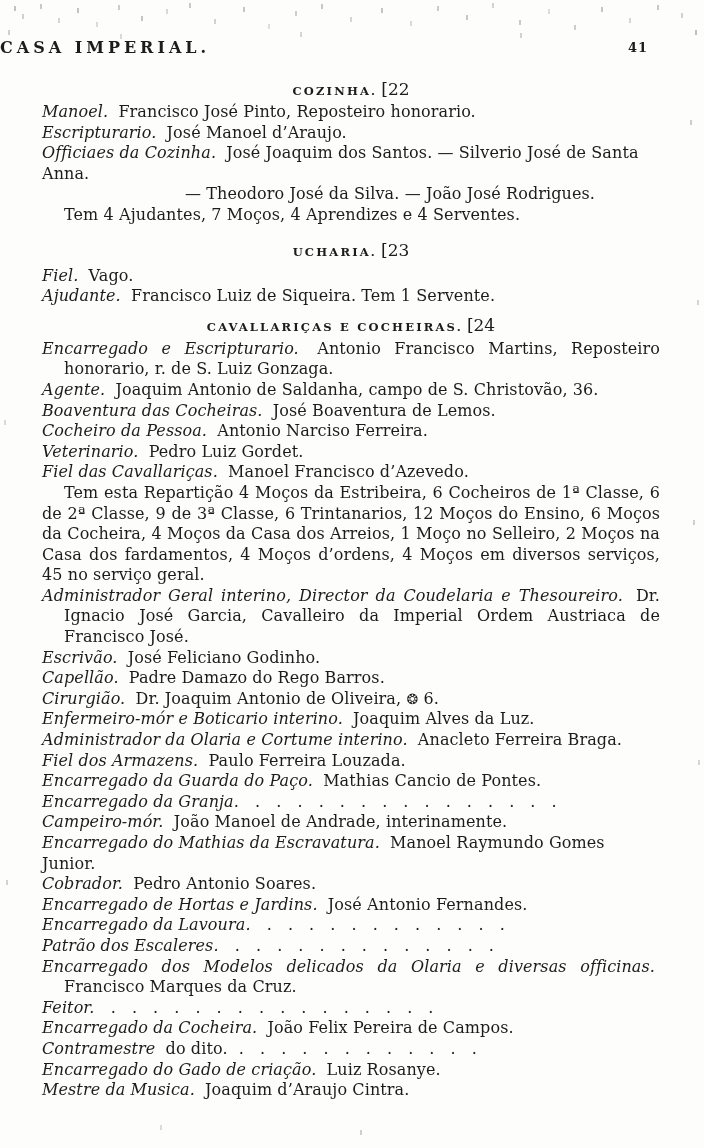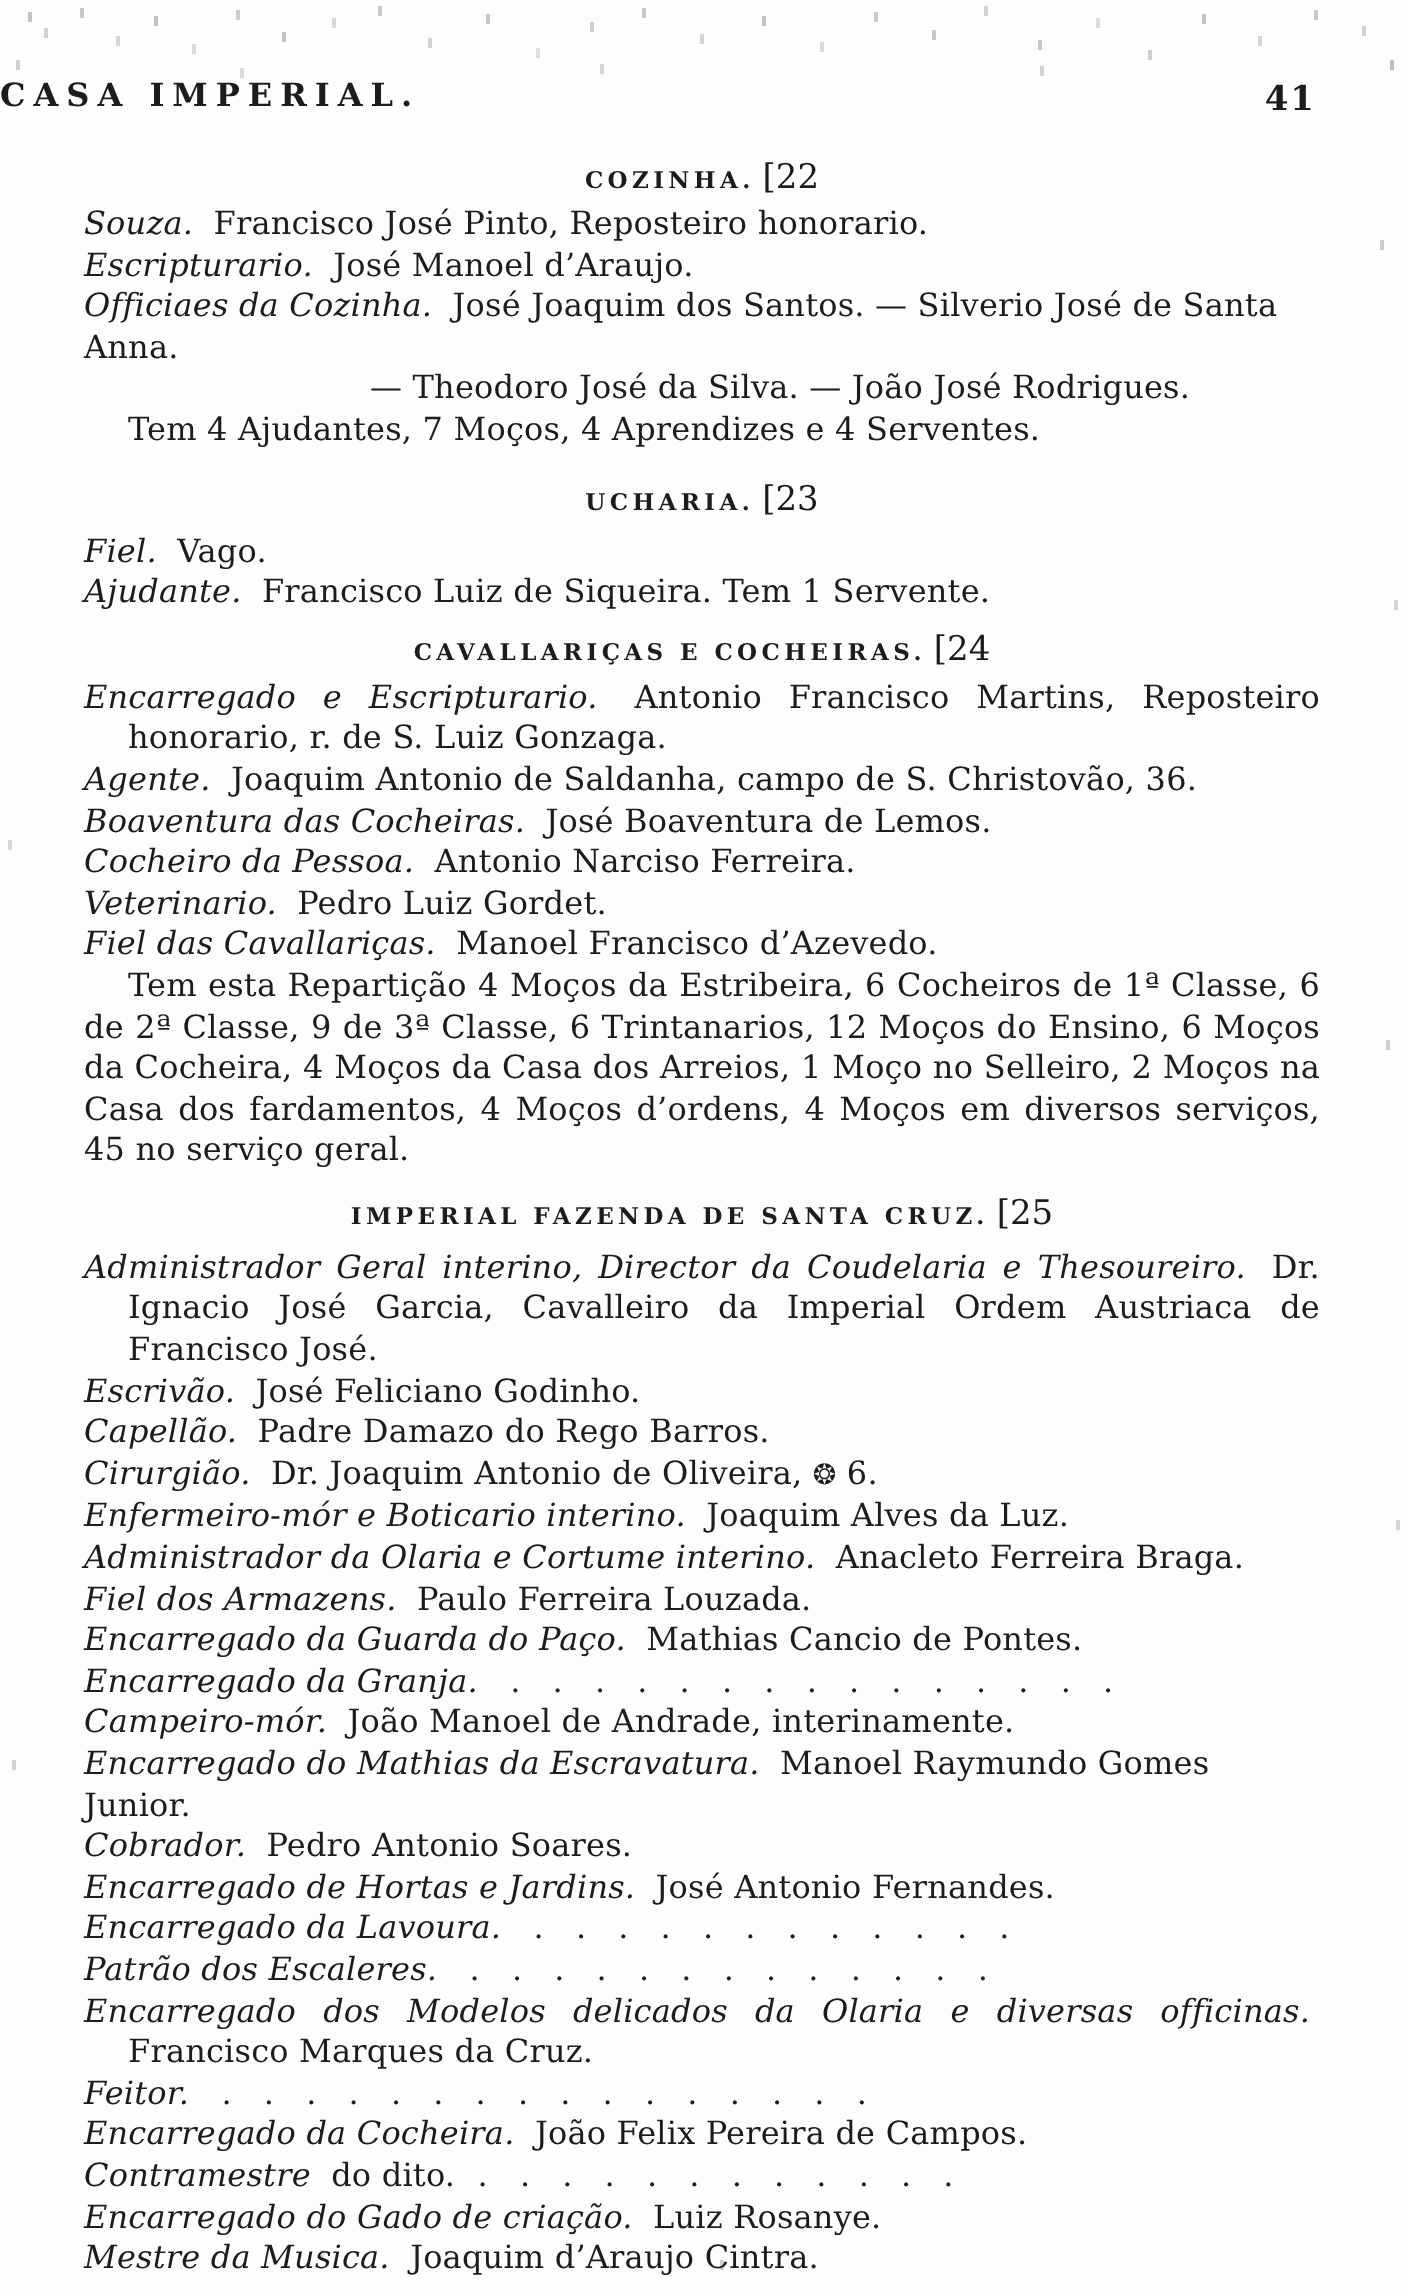--- a/index.html
+++ b/index.html
@@ -31,22 +31,22 @@
       698px 760px 0 0 #d6d6d6, 4px 420px 0 0 #d8d8d8, 6px 880px 0 0 #d3d3d3,
       360px 1130px 0 0 #cfcfcf, 160px 1125px 0 0 #dadada;
   }
   .header{position:relative;height:58px;}
   .title{
     position:absolute;left:0;right:0;top:38px;
     text-align:left;
     font-weight:bold;font-size:16px;letter-spacing:4px;
   }
   .pagenum{
-    position:absolute;right:46px;top:40px;
-    font-weight:bold;font-size:17px;letter-spacing:1px;
+    position:absolute;right:56px;top:40px;
+    font-weight:bold;font-size:13px;letter-spacing:1px;
   }
   .content{position:absolute;left:42px;top:58px;width:618px;}
   .sec-heading{
     text-align:center;
     white-space:nowrap;
   }
   .h-word{
     font-size:11.5px;font-weight:bold;letter-spacing:2.2px;
   }
   .h-ref{
@@ -73,21 +73,21 @@
 
 <div class="page">
   <div class="noise n1"></div>
   <div class="header">
     <div class="title">CASA IMPERIAL.</div>
     <div class="pagenum">41</div>
   </div>
   <div class="content" id="content">
       <section class="sec sec-1">
         <div class="sec-heading"><span class="h-word">COZINHA.</span><span class="h-ref">[22</span></div>
-        <div class="line"><span class="sg-i">Souza.</span> <span class="sg-r">Francisco José Pinto, Reposteiro honorario.</span></div>
+        <div class="line"><span class="sg-i">Manoel.</span> <span class="sg-r">Francisco José Pinto, Reposteiro honorario.</span></div>
         <div class="line"><span class="sg-i">Escripturario.</span> <span class="sg-r">José Manoel d’Araujo.</span></div>
         <div class="line"><span class="sg-i">Officiaes da Cozinha.</span> <span class="sg-r">José Joaquim dos Santos. — Silverio José de Santa Anna.</span></div>
         <div class="line deep"><span class="sg-r">— Theodoro José da Silva. — João José Rodrigues.</span></div>
         <div class="line indent"><span class="sg-r">Tem 4 Ajudantes, 7 Moços, 4 Aprendizes e 4 Serventes.</span></div>
       </section>
       <section class="sec sec-2">
         <div class="sec-heading"><span class="h-word">UCHARIA.</span><span class="h-ref">[23</span></div>
         <div class="line"><span class="sg-i">Fiel.</span> <span class="sg-r">Vago.</span></div>
         <div class="line"><span class="sg-i">Ajudante.</span> <span class="sg-r">Francisco Luiz de Siqueira. Tem 1 Servente.</span></div>
       </section>
@@ -95,21 +95,20 @@
         <div class="sec-heading"><span class="h-word">CAVALLARIÇAS E COCHEIRAS.</span><span class="h-ref">[24</span></div>
         <div class="line hang"><span class="sg-i">Encarregado e Escripturario.</span> <span class="sg-r">Antonio Francisco Martins, Reposteiro hono­rario, r. de S. Luiz Gonzaga.</span></div>
         <div class="line"><span class="sg-i">Agente.</span> <span class="sg-r">Joaquim Antonio de Saldanha, campo de S. Christovão, 36.</span></div>
         <div class="line"><span class="sg-i">Boaventura das Cocheiras.</span> <span class="sg-r">José Boaventura de Lemos.</span></div>
         <div class="line"><span class="sg-i">Cocheiro da Pessoa.</span> <span class="sg-r">Antonio Narciso Ferreira.</span></div>
         <div class="line"><span class="sg-i">Veterinario.</span> <span class="sg-r">Pedro Luiz Gordet.</span></div>
         <div class="line"><span class="sg-i">Fiel das Cavallariças.</span> <span class="sg-r">Manoel Francisco d’Azevedo.</span></div>
         <div class="line para"><span class="sg-r">Tem esta Repartição 4 Moços da Estribeira, 6 Cocheiros de 1ª Classe, 6 de 2ª Classe, 9 de 3ª Classe, 6 Trintanarios, 12 Moços do Ensino, 6 Moços da Cocheira, 4 Moços da Casa dos Arreios, 1 Moço no Selleiro, 2 Moços na Casa dos fardamentos, 4 Moços d’ordens, 4 Moços em diversos serviços, 45 no serviço geral.</span></div>
       </section>
       <section class="sec sec-4">
-        <div class="sec-heading"><span class="h-word">IMPERIAL FAZENDA DE SANTA CRUZ.</span><span class="h-ref">[25</span></div>
         <div class="line hang"><span class="sg-i">Administrador Geral interino, Director da Coudelaria e Thesoureiro.</span> <span class="sg-r">Dr. Ignacio José Garcia, Cavalleiro da Imperial Ordem Austriaca de Francisco José.</span></div>
         <div class="line"><span class="sg-i">Escrivão.</span> <span class="sg-r">José Feliciano Godinho.</span></div>
         <div class="line"><span class="sg-i">Capellão.</span> <span class="sg-r">Padre Damazo do Rego Barros.</span></div>
         <div class="line"><span class="sg-i">Cirurgião.</span> <span class="sg-r">Dr. Joaquim Antonio de Oliveira,</span> <span class="sg-y"> ❂</span> <span class="sg-r"> 6.</span></div>
         <div class="line"><span class="sg-i">Enfermeiro-mór e Boticario interino.</span> <span class="sg-r">Joaquim Alves da Luz.</span></div>
         <div class="line"><span class="sg-i">Administrador da Olaria e Cortume interino.</span> <span class="sg-r">Anacleto Ferreira Braga.</span></div>
         <div class="line"><span class="sg-i">Fiel dos Armazens.</span> <span class="sg-r">Paulo Ferreira Louzada.</span></div>
         <div class="line"><span class="sg-i">Encarregado da Guarda do Paço.</span> <span class="sg-r">Mathias Cancio de Pontes.</span></div>
         <div class="line"><span class="sg-i">Encarregado da Granja.</span> <span class="sg-d">. . . . . . . . . . . . . . .</span></div>
         <div class="line"><span class="sg-i">Campeiro-mór.</span> <span class="sg-r">João Manoel de Andrade, interinamente.</span></div>

